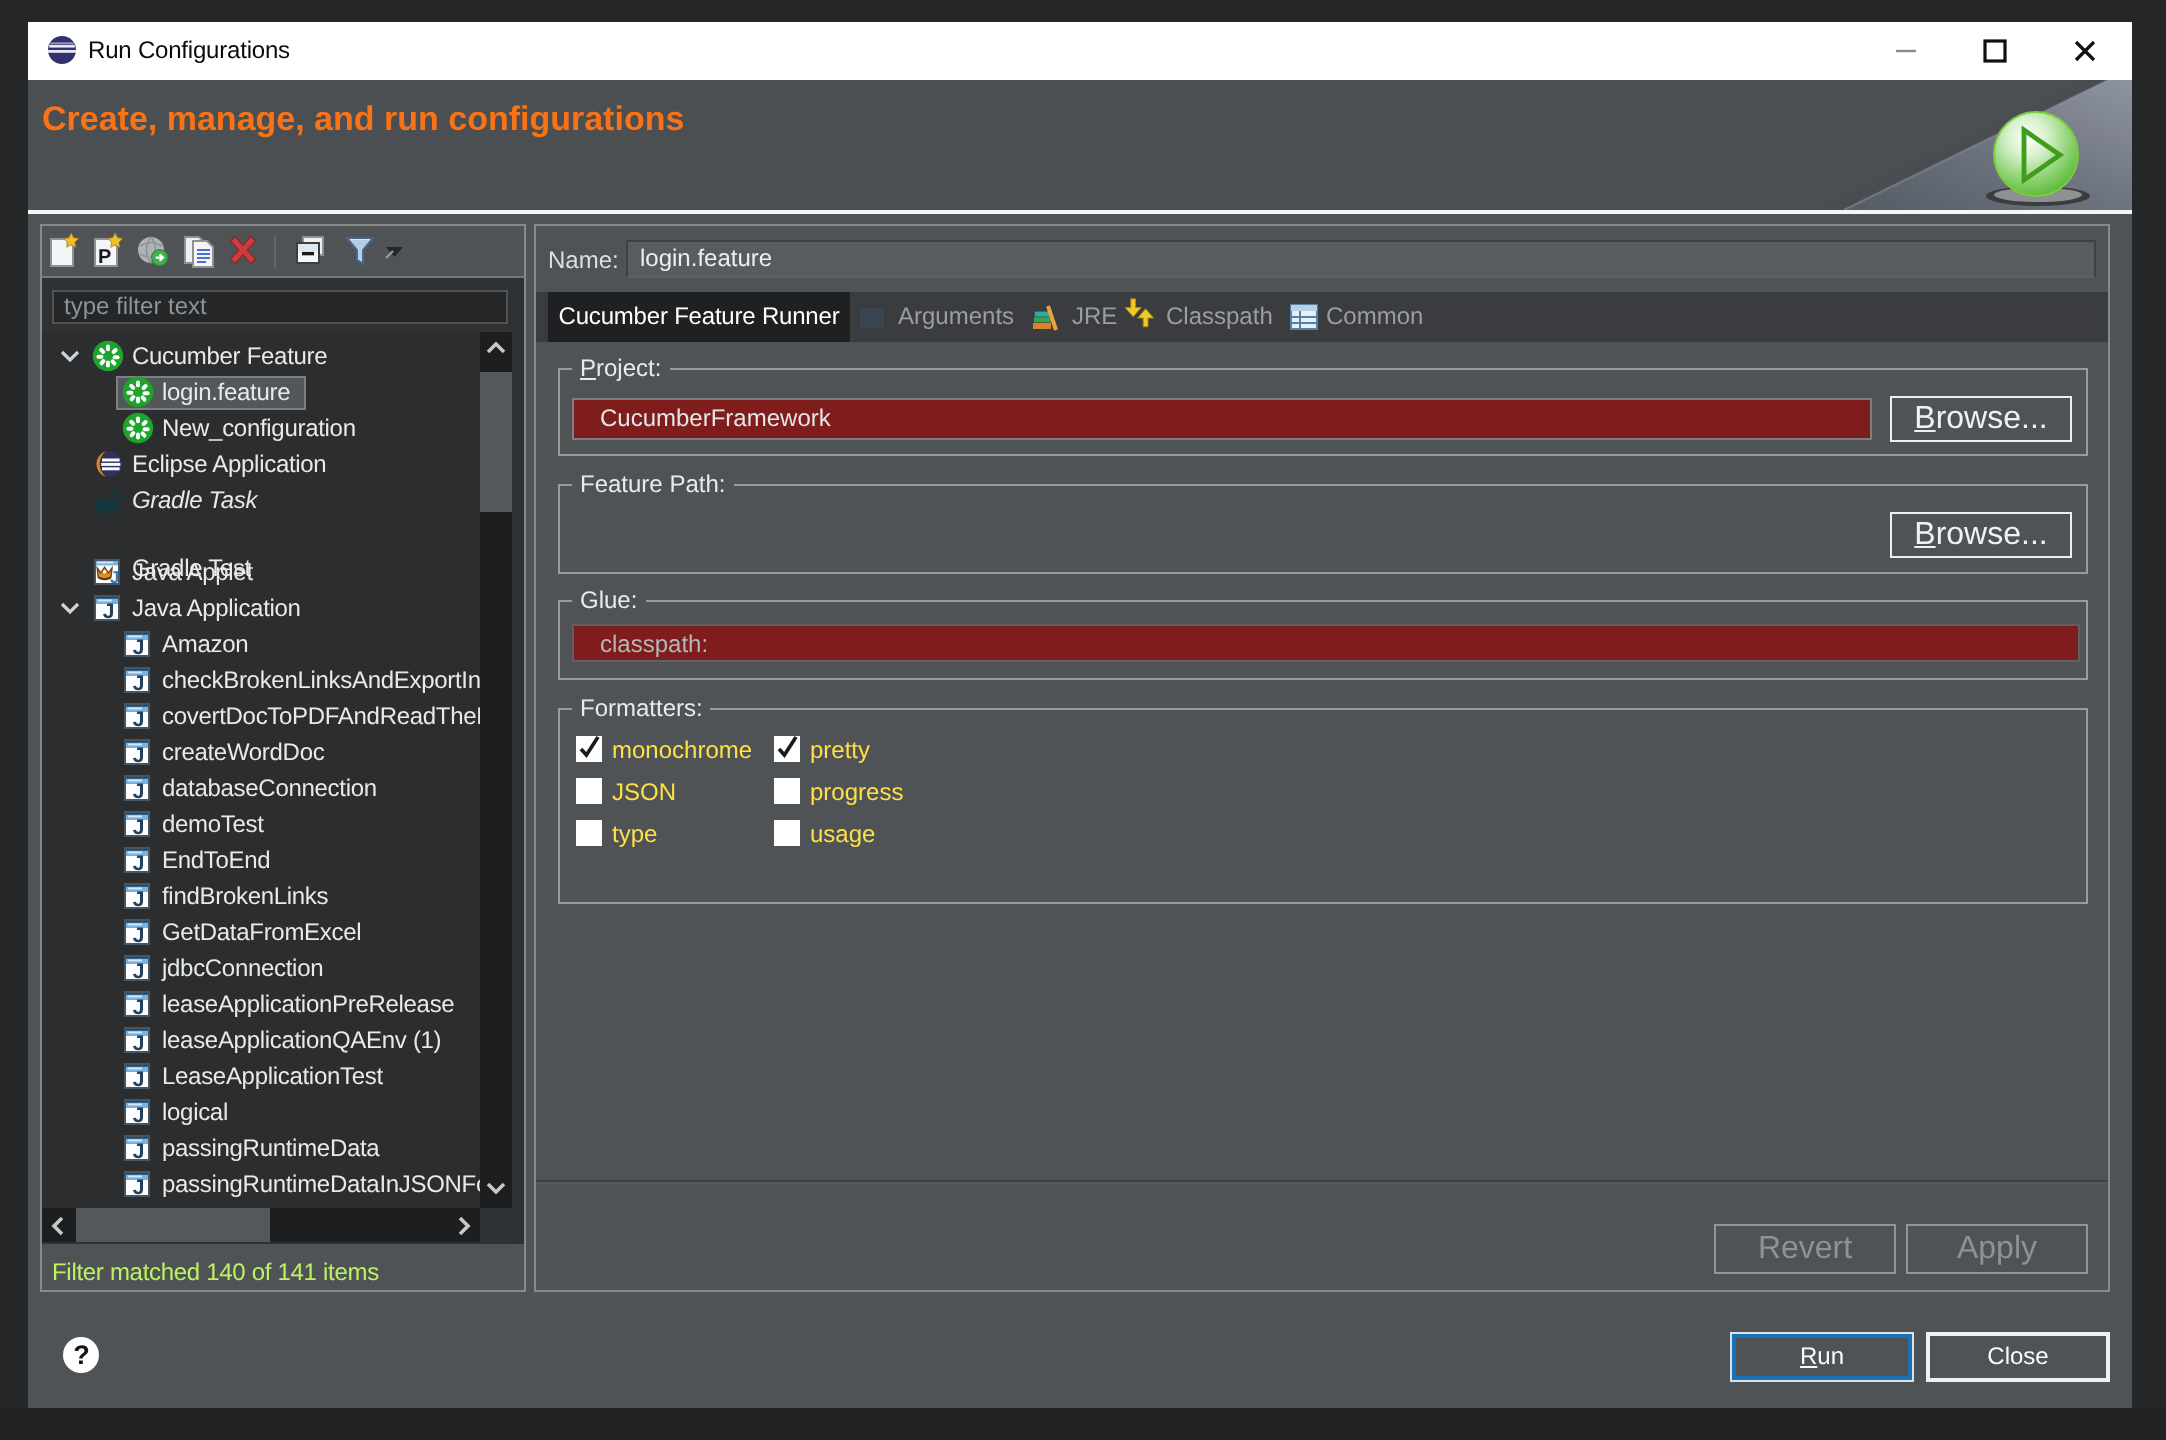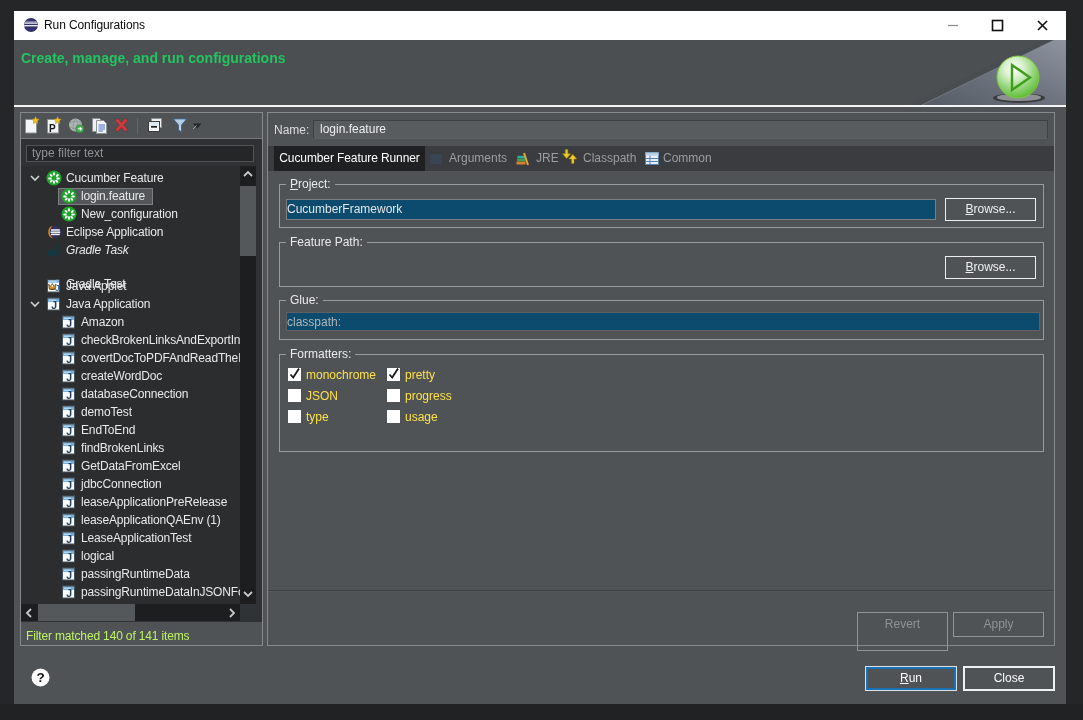--- a/index.html
+++ b/index.html
@@ -5,21 +5,21 @@
   html,body{margin:0;padding:0;}
   body{width:1083px;height:720px;overflow:hidden;background:#252628;
        font-family:"Liberation Sans",sans-serif;}
   .page{position:absolute;left:0;top:0;width:1083px;height:720px;background:#252628;}
   .botstrip{position:absolute;left:0;top:704px;width:1083px;height:16px;background:#212224;}
   .abs{position:absolute;}
   .dialog{position:absolute;left:14px;top:11px;width:1052px;height:693px;background:#4f5356;}
   .header{position:absolute;left:0;top:29px;width:1052px;height:65px;background:#4b4f52;overflow:hidden;}
   .header:after{content:"";position:absolute;left:0;bottom:-2px;width:100%;height:0;}
   .hline{position:absolute;left:0;top:94px;width:1052px;height:2px;background:#f4f5f5;}
-  .header-text{position:absolute;left:21px;top:50px;font-size:14px;font-weight:bold;color:#22c55e;}
+  .header-text{position:absolute;left:21px;top:50px;font-size:17px;font-weight:bold;color:#f97316;}
   .panelframe{position:absolute;border:1px solid #85898b;box-sizing:border-box;}
   
   .toolbar{position:absolute;left:20px;top:112px;width:243px;height:27px;box-sizing:border-box;border:1px solid #85898b;border-bottom:1px solid #737779;background:#4f5356;}
   .leftlow{position:absolute;left:20px;top:139px;width:243px;height:483px;box-sizing:border-box;border-left:1px solid #85898b;border-right:1px solid #85898b;background:#2f3133;}
   .filterbox{position:absolute;left:26px;top:145px;width:228px;height:17px;box-sizing:border-box;background:#242628;border:1px solid #505355;color:#8f9395;font-size:12px;line-height:15px;padding-left:5px;}
   .tree{position:absolute;left:21px;top:166px;width:219px;height:438px;background:#2b2d2f;overflow:hidden;}
   .trow{position:absolute;left:0;height:18px;width:230px;color:#e7e9ea;font-size:12px;letter-spacing:-0.15px;line-height:18px;white-space:nowrap;}
   .ticon{position:absolute;top:1px;width:16px;height:16px;}
   .vsb{position:absolute;left:240px;top:166px;width:16px;height:438px;background:#1c1e1f;}
   .vsb-thumb{position:absolute;left:0px;top:20px;width:16px;height:70px;background:#54585a;}
@@ -28,22 +28,22 @@
   .sbcorner{position:absolute;left:240px;top:604px;width:16px;height:17px;background:#303335;}
   .filterlabel{position:absolute;left:26px;top:629px;font-size:12px;letter-spacing:-0.15px;color:#bef264;}
   
   .name-label{position:absolute;left:274px;top:123px;font-size:12px;color:#dcdee0;}
   .name-input{position:absolute;left:313px;top:120px;width:735px;height:19px;box-sizing:border-box;background:#585c5f;border:1px solid #3e4143;border-bottom:1px solid #5c6062;color:#eceeef;font-size:12px;line-height:17px;padding-left:6px;}
   .tabstrip{position:absolute;left:268px;top:146px;width:786px;height:25px;background:#3a3c3f;}
   .tab-active{position:absolute;left:274px;top:146px;width:151px;height:25px;background:#1e2022;color:#ffffff;font-size:12px;line-height:25px;text-align:center;letter-spacing:-0.1px;}
   .tab{position:absolute;top:146px;height:25px;color:#9b9ea0;font-size:12px;line-height:25px;}
   .group{position:absolute;border:1px solid #989b9d;box-sizing:border-box;}
   .legend{position:absolute;background:#4f5356;padding:0 4px;font-size:12px;color:#e8eaeb;line-height:13px;}
-  .tinput{position:absolute;box-sizing:border-box;background:#0c4a6e;border:1px solid #7b7f81;color:#e4e6e7;font-size:12px;line-height:18px;padding-left:0;white-space:nowrap;overflow:hidden;}
-  .btn{position:absolute;box-sizing:border-box;background:transparent;color:#eff1f2;font-size:12px;text-align:center;}
+  .tinput{position:absolute;box-sizing:border-box;background:#7f1d1d;border:1px solid #7b7f81;color:#e4e6e7;font-size:12px;line-height:18px;padding-left:13px;white-space:nowrap;overflow:hidden;}
+  .btn{position:absolute;box-sizing:border-box;background:transparent;color:#eff1f2;font-size:16px;text-align:center;}
   .browse{border:1px solid #eceeef;line-height:21px;}
   .disabled-btn{border:1px solid #929597;color:#8f9294;line-height:23px;}
   .checkbox{position:absolute;width:13px;height:13px;background:#ffffff;}
   .cklabel{position:absolute;font-size:12px;color:#fde047;text-align:center;}
   u.k{text-decoration:underline;}
   .footer-btn{position:absolute;top:666px;height:25px;box-sizing:border-box;font-size:12px;text-align:center;line-height:22px;color:#fafbfc;}
 </style>
 </head>
 <body>
 <div class="page">
@@ -390,21 +390,21 @@
   <div class="checkbox" style="left:387px;top:389px;"></div>
   <div class="cklabel" style="left:405px;top:389px;">progress</div>
   <div class="checkbox" style="left:288px;top:410px;"></div>
   <div class="cklabel" style="left:306px;top:410px;">type</div>
   <div class="checkbox" style="left:387px;top:410px;"></div>
   <div class="cklabel" style="left:405px;top:410px;">usage</div>
 
   <div class="abs" style="left:268px;top:590px;width:786px;height:1px;background:#3d4043;"></div>
   <div class="abs" style="left:268px;top:591px;width:786px;height:1px;background:#56595c;"></div>
 
-  <div class="btn disabled-btn" style="left:857px;top:612px;width:91px;height:39px;">Revert</div>
+  <div class="btn disabled-btn" style="left:857px;top:612px;width:91px;height:25px;">Revert</div>
   <div class="btn disabled-btn" style="left:953px;top:612px;width:91px;height:25px;">Apply</div>
 
   <svg class="abs" style="left:31px;top:668px" width="19" height="19" viewBox="0 0 19 19">
     <circle cx="9.5" cy="9.5" r="9" fill="#ffffff"></circle>
     <text x="9.7" y="14.2" text-anchor="middle" font-family="Liberation Sans" font-size="13.5px" font-weight="bold" fill="#141414">?</text>
   </svg>
   <div class="footer-btn" style="left:865px;width:92px;height:25px;border:1px solid #d9e3eb;box-shadow:inset 0 0 0 2px #1a72b5;line-height:23px;"><u class="k">R</u>un</div>
   <div class="footer-btn" style="left:963px;width:92px;height:25px;border:2px solid #eef1f3;line-height:21px;">Close</div>
 
   <svg class="abs" style="left:24px;top:116px" width="180" height="20" viewBox="0 0 180 20">

